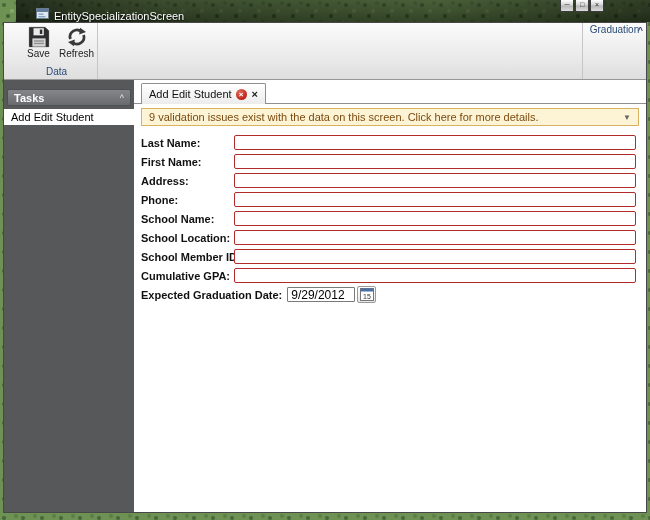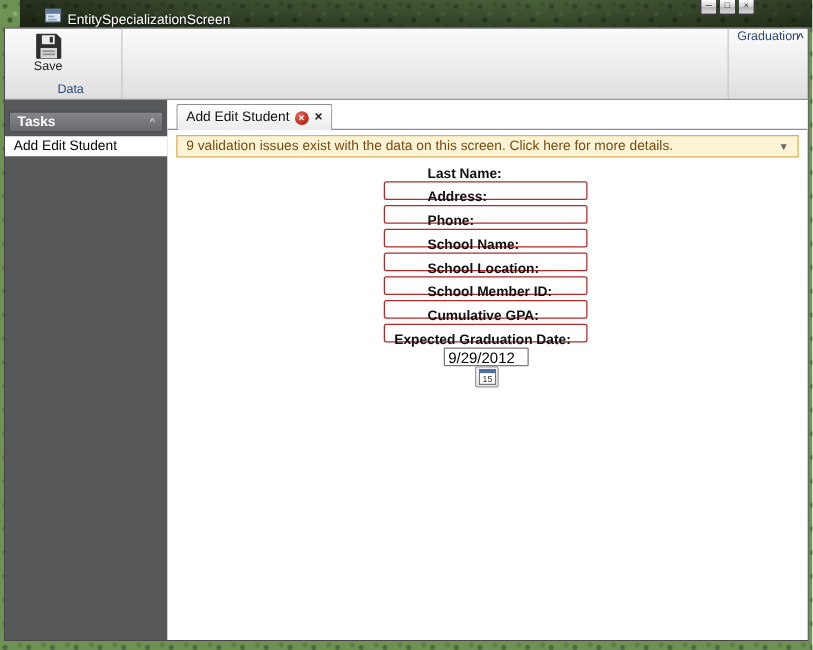--- a/index.html
+++ b/index.html
@@ -61,21 +61,21 @@
     background:radial-gradient(circle at 35% 30%, #e46a5a, var(--error-red,#bb1f14) 75%);
     color:#fff;font-size:8px;line-height:11px;font-weight:bold;text-align:center;}
   .tab-close{font-size:11px;font-weight:bold;color:#222;margin-left:1px;cursor:default;}
   
   .banner{flex:none;margin:4px 7px 3px 7px;height:16px;display:flex;align-items:center;padding:0 7px;
     background:var(--banner-bg,#fdf4d5);border:1px solid var(--banner-border,#d9b25f);
     font-size:11px;color:var(--banner-text,#7a4a10);cursor:default;}
   .banner-caret{margin-left:auto;font-size:8px;color:#666;}
   
   .form{padding:4px 10px 0 7px;}
-  .frow{display:flex;align-items:center;height:19px;flex-direction:column;}
+  .frow{display:flex;align-items:center;height:19px;}
   .flabel{flex:none;width:93px;font-size:11px;font-weight:bold;color:#111;white-space:nowrap;}
   .flabel.date-label{width:auto;padding-right:5px;}
   .finput{flex:1;min-width:0;height:15px;box-sizing:border-box;border:1px solid var(--invalid-border,#b22b2b);
     border-radius:2px;padding:0 3px;font-size:12px;font-family:inherit;background:#fff;}
   .finput.date-input{flex:none;width:68px;border:1px solid #7a7a7a;border-radius:1px;}
   .cal-btn{flex:none;margin-left:2px;width:19px;height:17px;box-sizing:border-box;padding:0;
     border:1px solid #9a9a9a;border-radius:2px;background:linear-gradient(#fff,#e6e6e6);
     display:flex;align-items:center;justify-content:center;cursor:default;}
 </style>
 </head>
@@ -112,20 +112,31 @@
                   <path d="M1 1 h11.5 L15 3.5 V15 H1 Z" fill="#2e2e30" stroke="#1c1c1e" stroke-width="0.5"></path>
                   <rect x="4" y="1.6" width="7.5" height="5.2" fill="#e9e9e9"></rect>
                   <rect x="8.6" y="2.6" width="1.8" height="3.2" fill="#2e2e30"></rect>
                   <rect x="3.2" y="9" width="9.6" height="6" fill="#d6d6d6"></rect>
                   <rect x="4.4" y="10.4" width="7.2" height="1" fill="#8f8f8f"></rect>
                   <rect x="4.4" y="12.2" width="7.2" height="1" fill="#8f8f8f"></rect>
                 </svg>
               </span>
               <span class="rlabel">Save</span>
             </div>
+            <div class="rbtn">
+              <span class="ricon">
+                <svg width="22" height="22" viewBox="0 0 16 16">
+                  <path d="M3.2 9.5 A5 5 0 0 1 11.3 4.2" fill="none" stroke="#3a3a3c" stroke-width="2"></path>
+                  <polygon points="10.2,1.2 14.6,4.4 9.6,6.2" fill="#3a3a3c"></polygon>
+                  <path d="M12.8 6.5 A5 5 0 0 1 4.7 11.8" fill="none" stroke="#3a3a3c" stroke-width="2"></path>
+                  <polygon points="5.8,14.8 1.4,11.6 6.4,9.8" fill="#3a3a3c"></polygon>
+                </svg>
+              </span>
+              <span class="rlabel">Refresh</span>
+            </div>
           </div>
           <div class="glabel">Data</div>
         </div>
 
         <div class="rgroup right">
           <div class="glabel customize">
             <span>Graduation</span>
             <span class="collapse-chev">^</span>
           </div>
         </div>
@@ -152,20 +163,24 @@
           </div>
 
           <div class="banner">
             <span class="banner-text">9 validation issues exist with the data on this screen. Click here for more details.</span>
             <span class="banner-caret">▼</span>
           </div>
 
           <div class="form">
             <div class="frow">
               <label class="flabel">Last Name:</label>
+              <input class="finput" style="">
+            </div>
+            <div class="frow">
+              <label class="flabel">First Name:</label>
               <input class="finput" style="">
             </div>
             <div class="frow">
               <label class="flabel">Address:</label>
               <input class="finput" style="">
             </div>
             <div class="frow">
               <label class="flabel">Phone:</label>
               <input class="finput" style="">
             </div>

